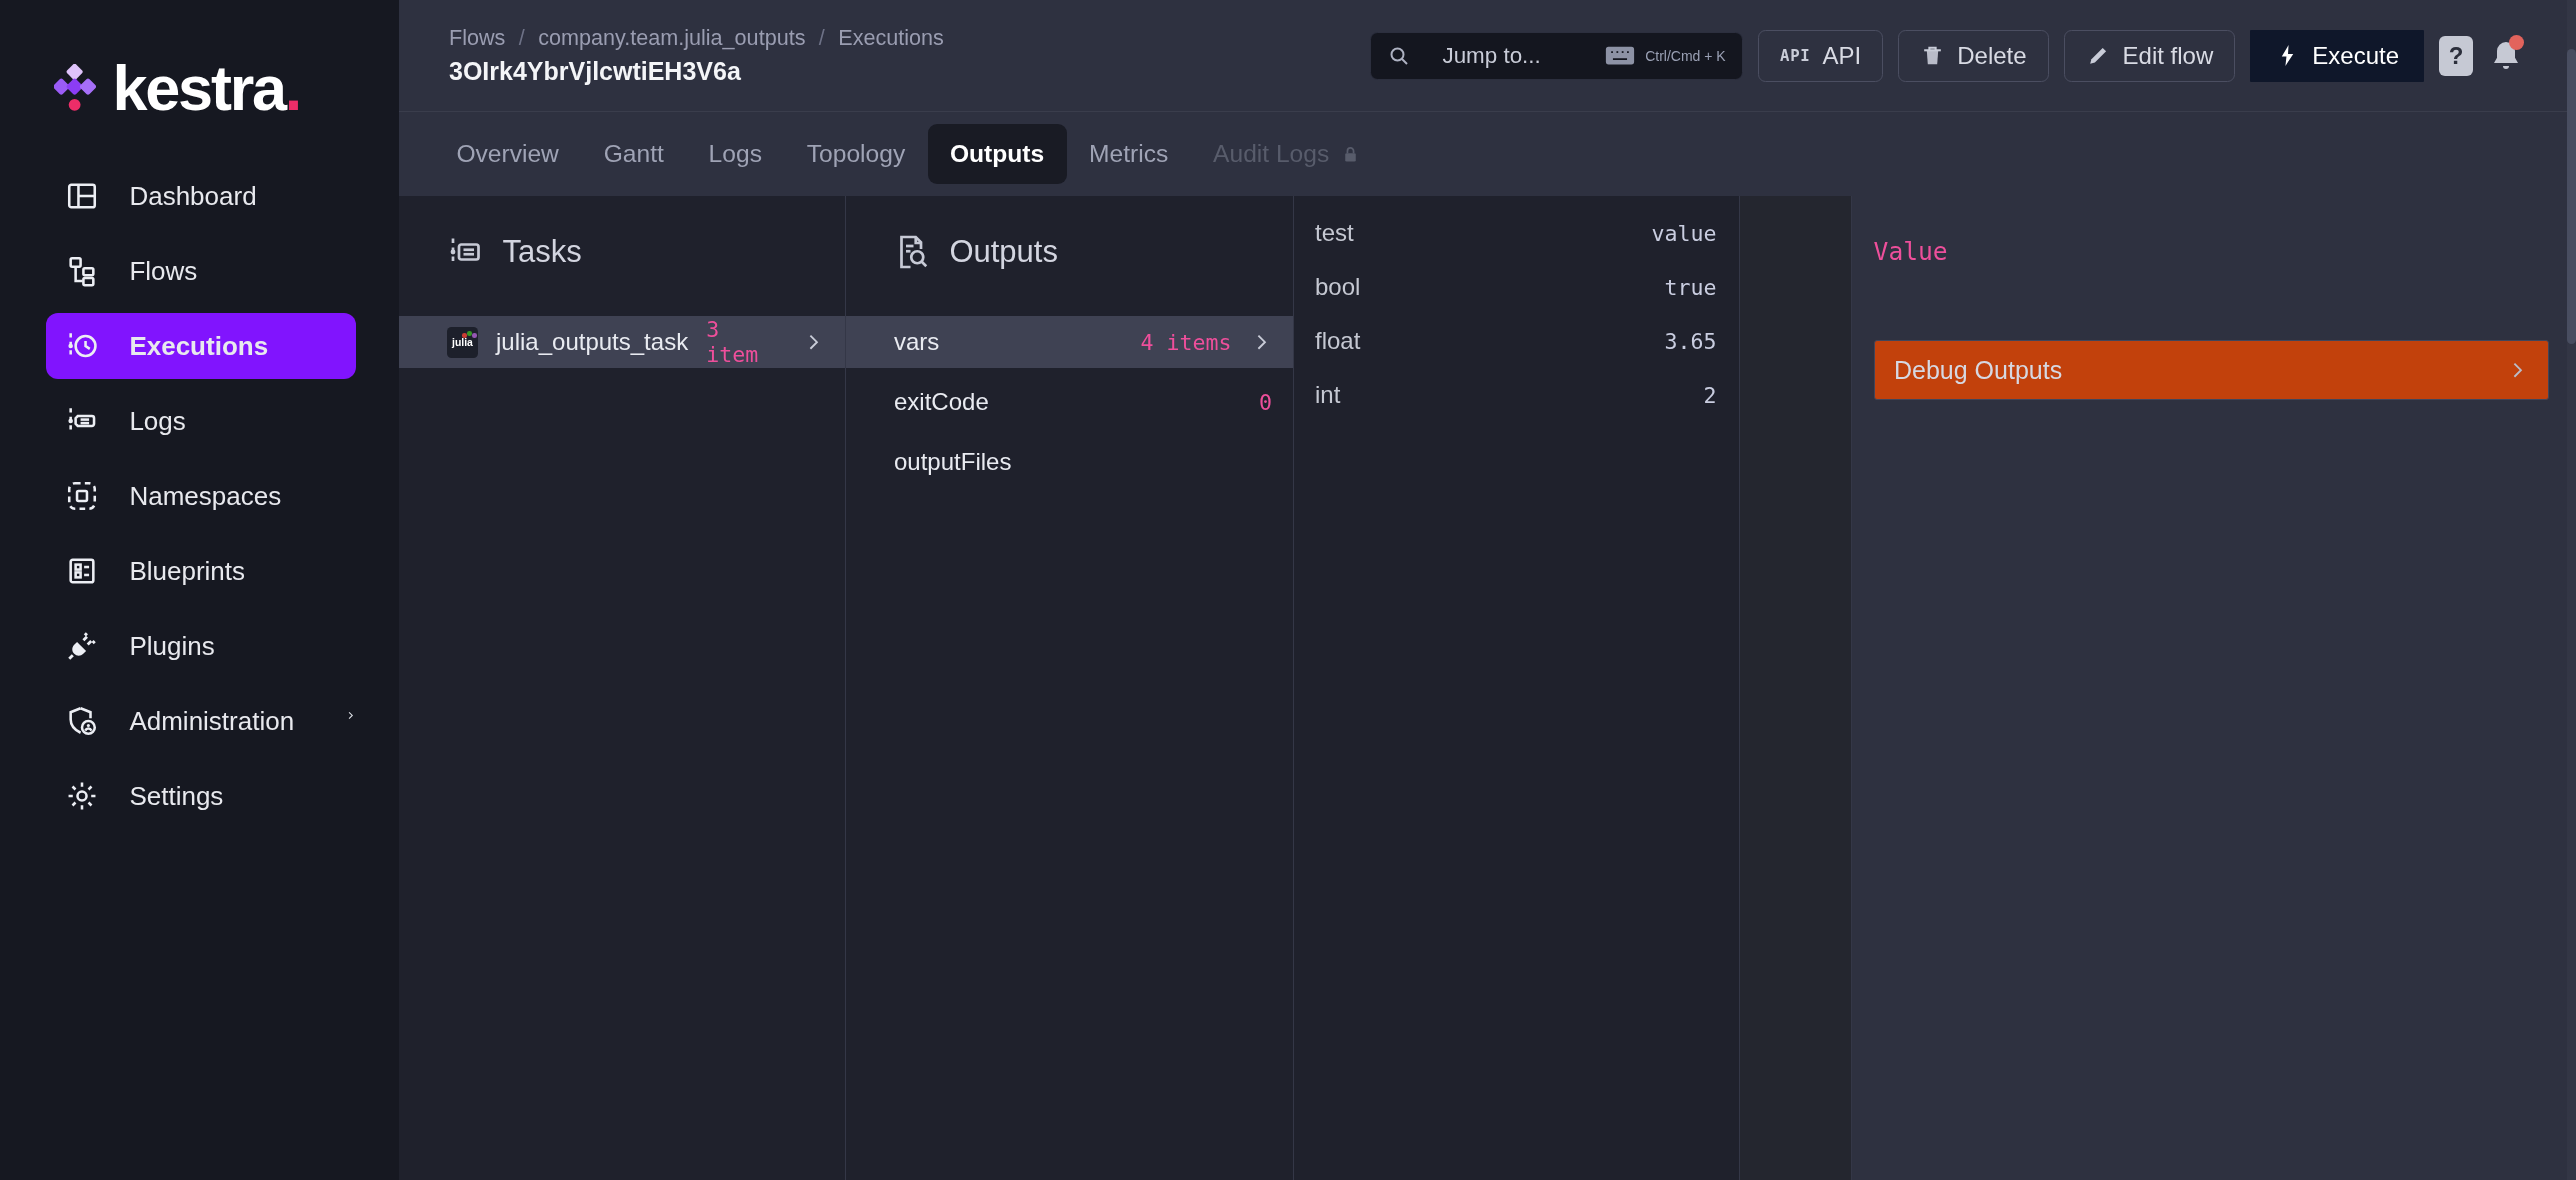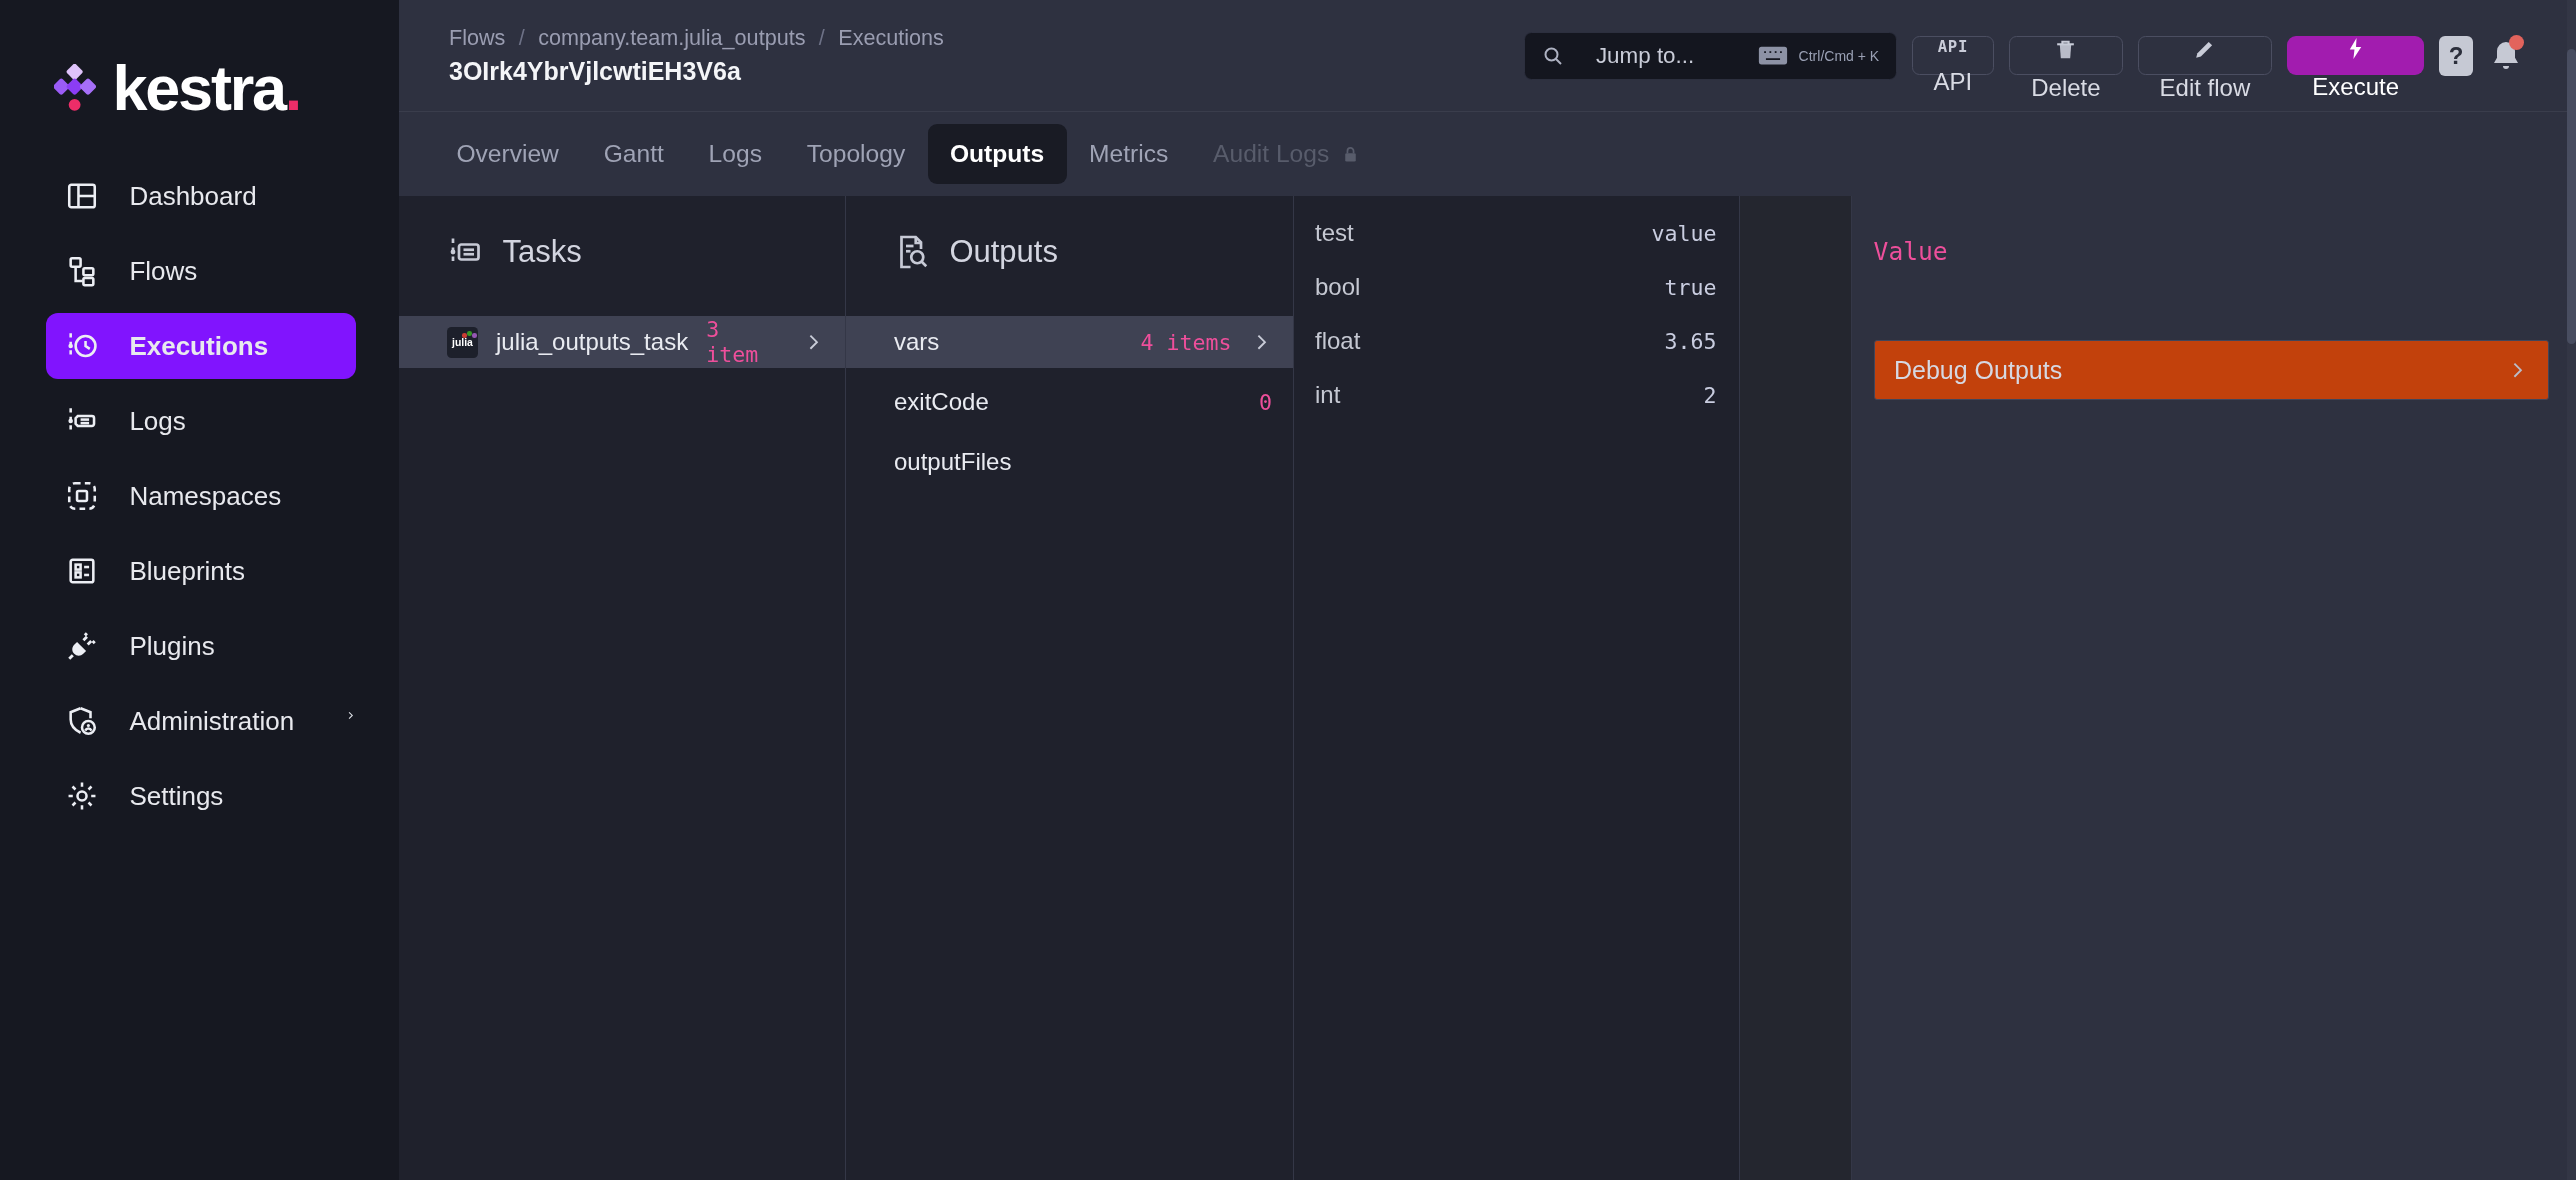--- a/index.html
+++ b/index.html
@@ -29,24 +29,24 @@
   .crumb-sep { color:#6d7186; }
   .page-title { font-size:25px; font-weight:700; color:#f4f5f8; }
 
   .header-right { margin-left:auto; display:flex; align-items:center; gap:15px; }
   .searchbox { width:373px; height:48px; background:#14161f; border:1.5px solid #2c2f3e; border-radius:7.5px; display:flex; align-items:center; gap:31px; padding:0 16.4px; cursor:text; }
   .search-icon { width:24px; height:24px; color:#aeb2c2; }
   .search-placeholder { font-size:22.4px; color:#c9ccd8; }
   .search-shortcut { margin-left:auto; display:flex; align-items:center; gap:10.4px; color:#9aa0b4; font-size:14px; }
   .kbd-icon { width:30px; height:21px; color:#9aa0b4; }
 
-  .btn { height:39px; border:1.5px solid #4b4e61; border-radius:7.5px; background:transparent; color:#d9dbe4; font-size:24px; display:flex; align-items:center; gap:12px; padding:0 21px; cursor:pointer; font-family:inherit;flex-direction:column; }
+  .btn { height:52px; border:1.5px solid #4b4e61; border-radius:7.5px; background:transparent; color:#d9dbe4; font-size:24px; display:flex; align-items:center; gap:12px; padding:0 21px; cursor:pointer; font-family:inherit; }
   .btn-icon { width:25px; height:25px; color:#c9ccd8; }
   .api-glyph { font-family:"DejaVu Sans Mono", monospace; font-size:15.7px; font-weight:700; letter-spacing:0.7px; color:#c9ccd8; }
-  .btn-execute { background:#a21caf; border:none; border-radius:9px; color:#ffffff; padding:0 25px; }
+  .btn-execute { background:#0f172a; border:none; border-radius:1px; color:#ffffff; padding:0 25px; }
   .btn-execute .btn-icon { color:#ffffff; }
   .help-badge { width:34px; height:40px; border-radius:6px; background:#c6c9d4; color:#2b2e3b; font-size:24px; font-weight:700; display:flex; align-items:center; justify-content:center; cursor:pointer; }
   .bell-wrap { position:relative; width:36px; height:39px; cursor:pointer; color:#c6c9d4; }
   .bell-wrap svg { width:100%; height:100%; }
   .bell-dot { position:absolute; top:-1.5px; right:0px; width:15px; height:15px; border-radius:50%; background:#e2635c; }
 
   .tabbar { height:84px; background:#2e3140; display:flex; align-items:center; padding-left:35px; }
   .tab { height:60px; padding:0 22.4px; display:flex; align-items:center; gap:10.4px; border-radius:9px; font-size:24.6px; color:#9fa3b5; cursor:pointer; }
   .tab.active { background:#191b24; color:#ffffff; font-weight:700; }
   .tab.disabled { color:#585c6b; cursor:default; }

